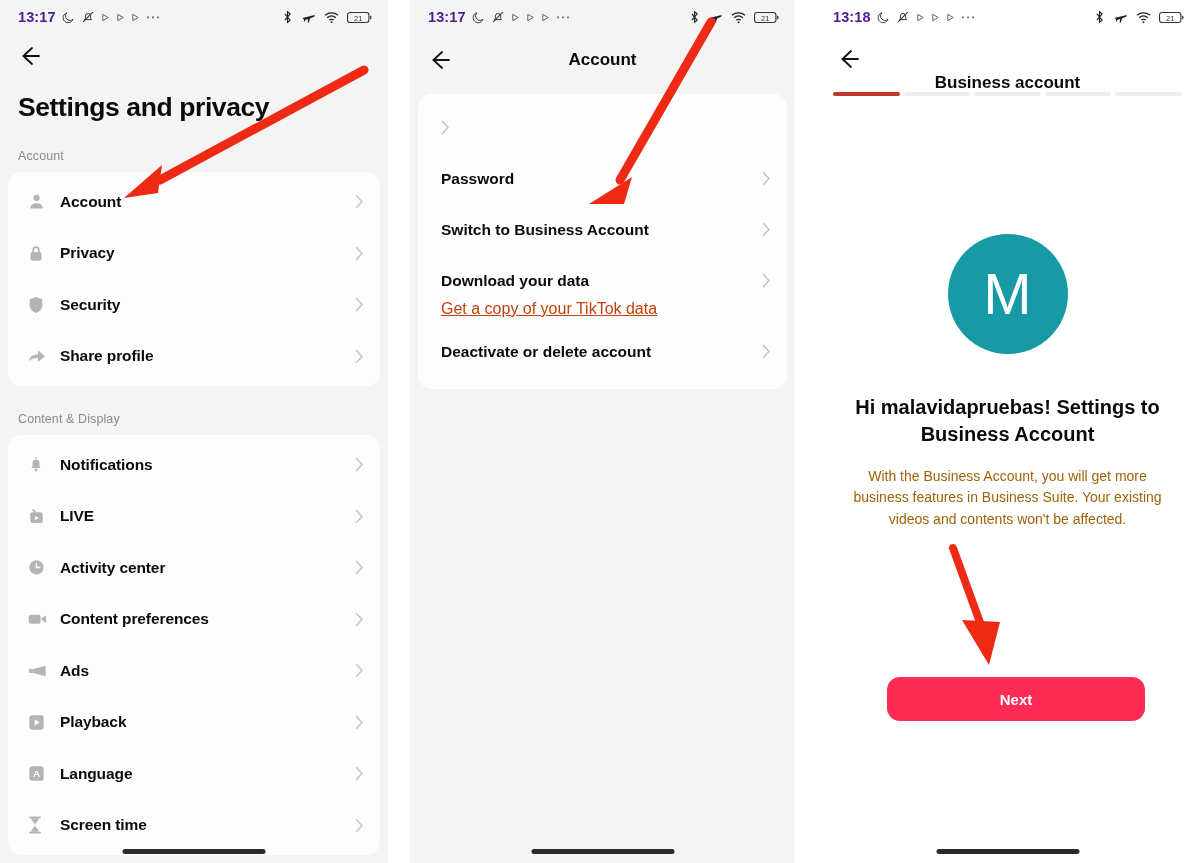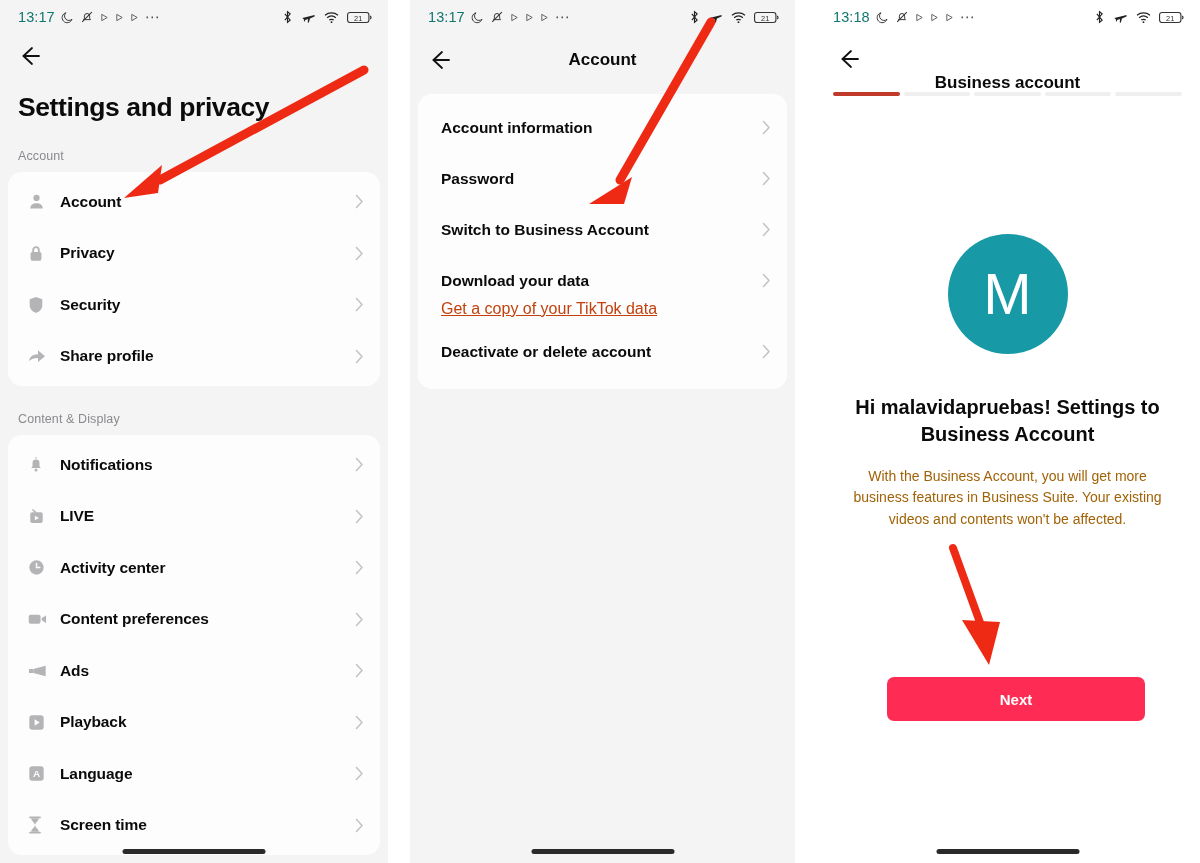--- a/index.html
+++ b/index.html
@@ -19,21 +19,21 @@
   .gap2 { width: 20px; height: 863px; background: #ffffff; }
   #panel-3 { width: 385px; background: #ffffff; }
 
   
   .statusbar {
     height: 34px; display: flex; align-items: center;
     padding: 0 15px 0 18px; font-size: 14.5px; color: #1a1a1a;
     letter-spacing: .1px;
   }
   .sb-left { display: flex; align-items: center; gap: 6px; }
-  .sb-time { font-size: 14.5px; color: #0f766e; }
+  .sb-time { font-size: 14.5px; color: #4c1d95; font-weight: bold; }
   .sb-right { margin-left: auto; display: flex; align-items: center; gap: 8px; }
   .sb-ico { display: inline-flex; align-items: center; }
   .sb-ico svg { display: block; }
   .dots { font-size: 15px; color: #555; letter-spacing: 1.2px; line-height: 8px; }
 
   
   .p1-topbar { height: 44px; display: flex; align-items: center; padding-left: 16px; }
   .backarrow { width: 26px; height: 26px; cursor: pointer; }
   .p1-title {
     font-size: 26.5px; font-weight: 700; color: #0b0b0b;
@@ -105,21 +105,21 @@
   .p3-head {
     margin: 40px 18px 0 18px; text-align: center;
     font-size: 20px; font-weight: 700; color: #0b0b0b; line-height: 1.35;
   }
   .p3-body {
     margin: 18px 28px 0 28px; text-align: center;
     font-size: 14px; color: #a16207; line-height: 1.55;
   }
   .next-btn {
     position: absolute; left: 72px; top: 677px; width: 258px; height: 44px;
-    border: none; border-radius: 7px;
+    border: none; border-radius: 13px;
     color: #ffffff; font-size: 15px; font-weight: 700;
     font-family: "Liberation Sans", sans-serif; cursor: pointer;
   }
 
   
   .home-ind {
     position: absolute; bottom: 9px; left: 50%; transform: translateX(-50%);
     width: 143px; height: 5px; border-radius: 3px; background: #2a2a2a;
   }
 
@@ -455,21 +455,20 @@
         <svg width="26" height="26" viewBox="0 0 26 26">
             <path d="M16 5 7.5 13 16 21" fill="none" stroke="#111" stroke-width="1.8" stroke-linecap="round" stroke-linejoin="round"></path>
             <line x1="7.5" y1="13" x2="23" y2="13" stroke="#111" stroke-width="1.8" stroke-linecap="round"></line>
           </svg>
       </span>
       <span class="p2-title">Account</span>
     </div>
 
     <div class="card2">
       <div class="row2">
-        <span class="lbl">Account information</span>
         <span class="chev">
           <svg width="9" height="15" viewBox="0 0 9 15">
               <path d="M1.5 1.5 7 7.5 1.5 13.5" fill="none" stroke="#c3c3c6" stroke-width="1.5" stroke-linecap="round" stroke-linejoin="round"></path>
             </svg>
         </span>
       </div>
       <div class="row2">
         <span class="lbl">Password</span>
         <span class="chev">
           <svg width="9" height="15" viewBox="0 0 9 15">

